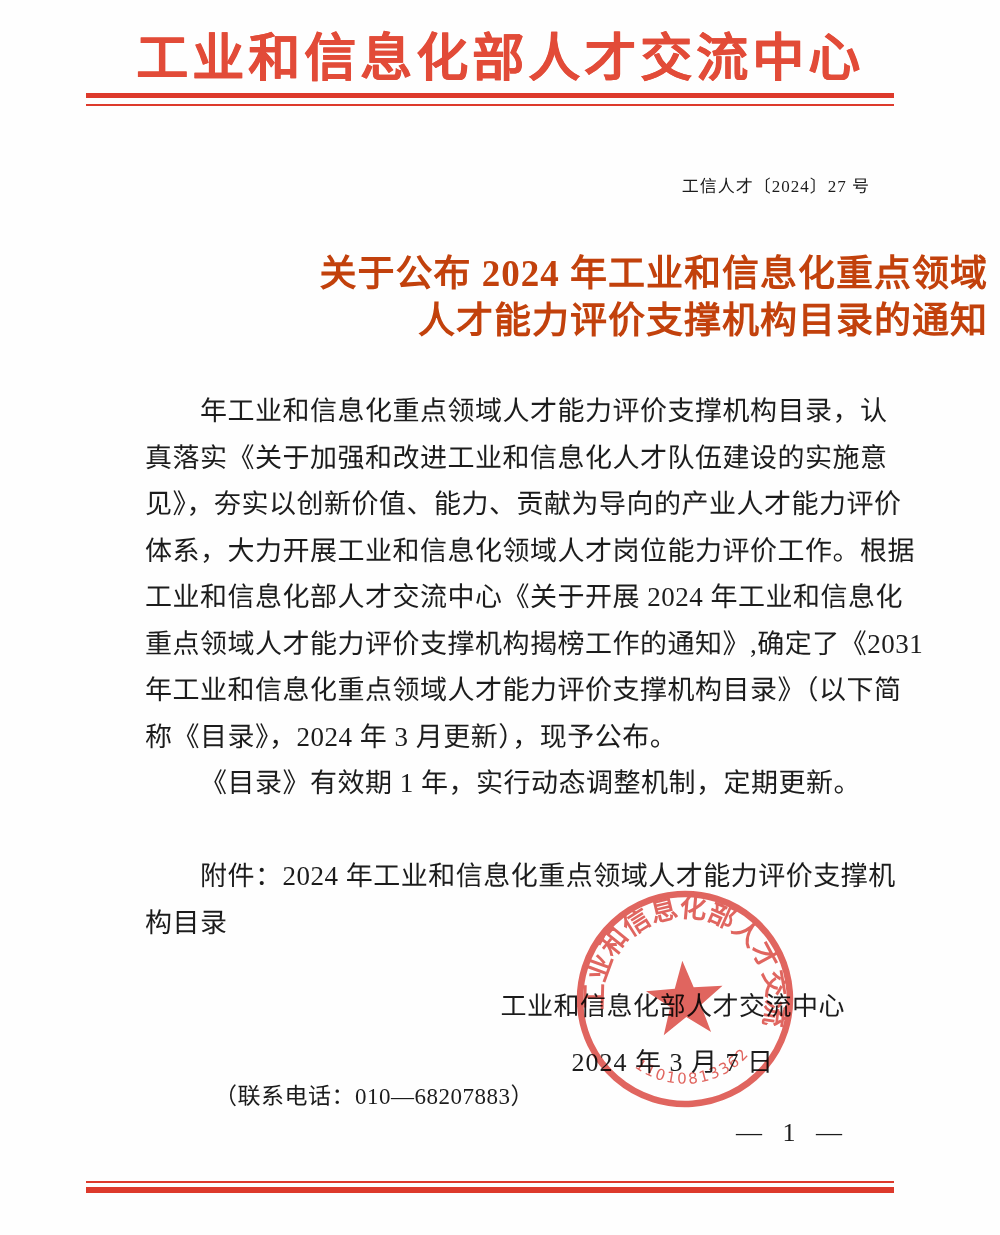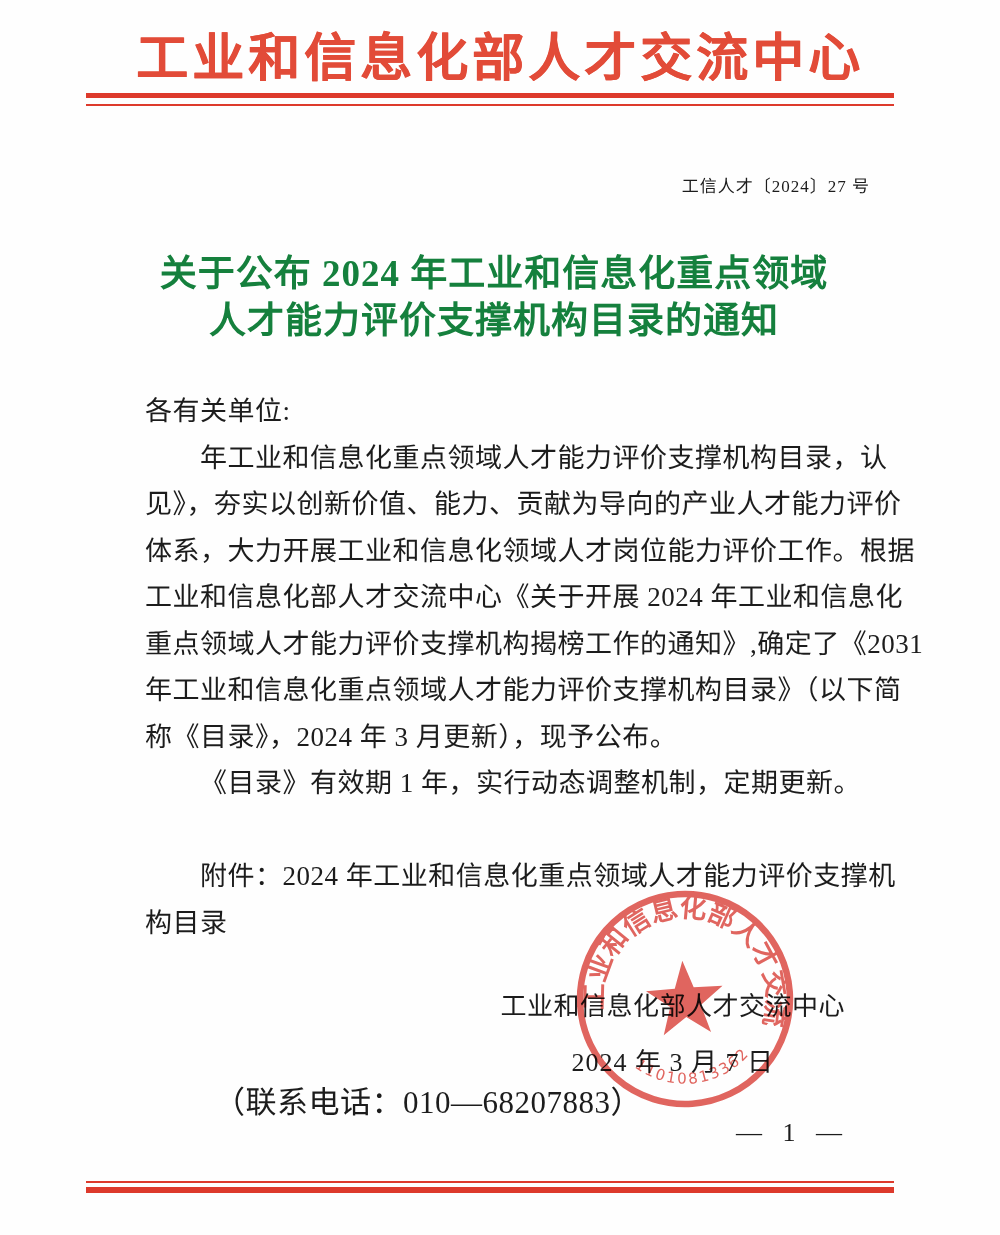--- a/index.html
+++ b/index.html
@@ -42,26 +42,26 @@
   .doc-number{
     position:absolute;
     top:172px; right:130px;
     font-size:17px;
     letter-spacing:1px;
   }
   
   .doc-title{
     position:absolute;
     top:250px; left:0; right:12px;
-    text-align:center;
+    text-align:right;
     font-size:37px;
     font-weight:bold;
     line-height:47px;
     letter-spacing:1px;
-    color:#15803d;
+    color:#c2410c;
   }
   
   .body-block{
     position:absolute;
     top:388px; left:145px; width:736px;
     font-size:27px;
   }
   .body-block .line{
     line-height:46.5px;
     height:46.5px;
@@ -79,21 +79,21 @@
     flex-direction:column;
     align-items:center;
     font-size:26px;
   }
   .signature-org{line-height:46px;letter-spacing:0.5px;}
   .signature-date{line-height:46px;letter-spacing:1px;margin-top:10px;}
   
   .contact-line{
     position:absolute;
     top:1077px; left:214px;
-    font-size:31px;
+    font-size:23px;
     letter-spacing:0.5px;
   }
   .page-number{
     position:absolute;
     top:1118px; right:158px;
     font-size:26px;
     word-spacing:14px;
   }
   
   .seal{
@@ -117,22 +117,22 @@
   <div class="rule rule-top-thin"></div>
 
   <div class="doc-number">工信人才〔2024〕27 号</div>
 
   <div class="doc-title">
     <div>关于公布 2024 年工业和信息化重点领域</div>
     <div>人才能力评价支撑机构目录的通知</div>
   </div>
 
   <div class="body-block">
-    <div class="line">各有关单位:</div>
     <div class="line indent2">年工业和信息化重点领域人才能力评价支撑机构目录，认</div>
+    <div class="line">真落实《关于加强和改进工业和信息化人才队伍建设的实施意</div>
     <div class="line">见》，夯实以创新价值、能力、贡献为导向的产业人才能力评价</div>
     <div class="line">体系，大力开展工业和信息化领域人才岗位能力评价工作。根据</div>
     <div class="line">工业和信息化部人才交流中心《关于开展 2024 年工业和信息化</div>
     <div class="line">重点领域人才能力评价支撑机构揭榜工作的通知》,确定了《2031</div>
     <div class="line">年工业和信息化重点领域人才能力评价支撑机构目录》（以下简</div>
     <div class="line">称《目录》，2024 年 3 月更新），现予公布。</div>
     <div class="line indent2">《目录》有效期 1 年，实行动态调整机制，定期更新。</div>
     <div class="blank"></div>
     <div class="line indent2">附件：2024 年工业和信息化重点领域人才能力评价支撑机</div>
     <div class="line">构目录</div>

